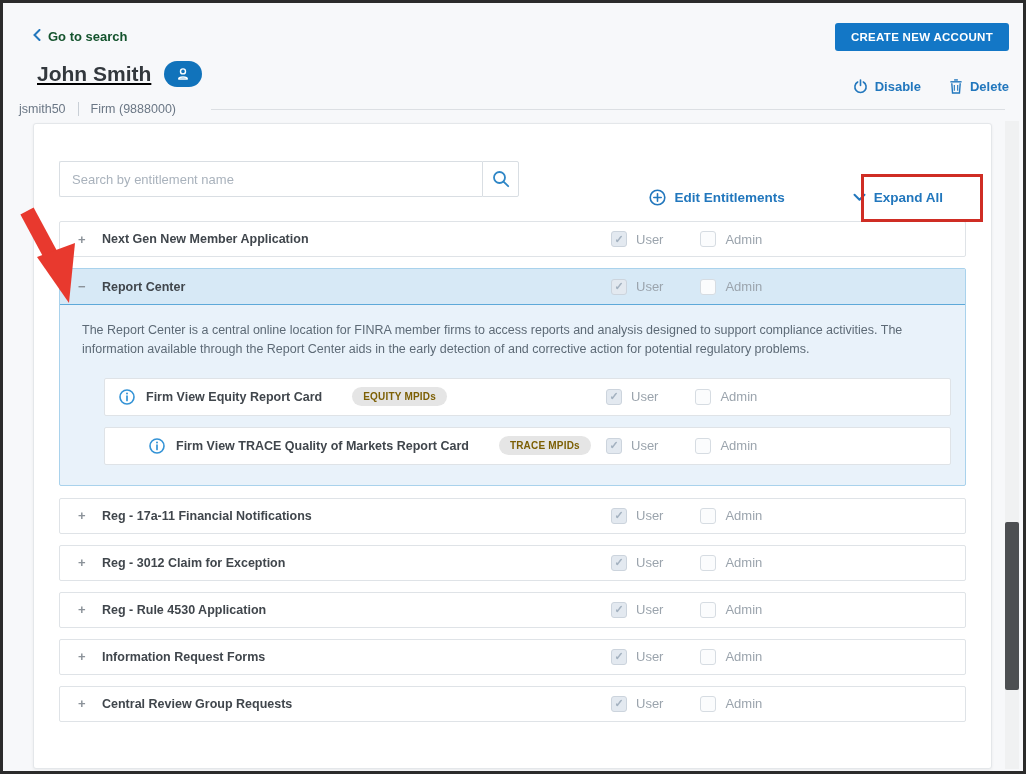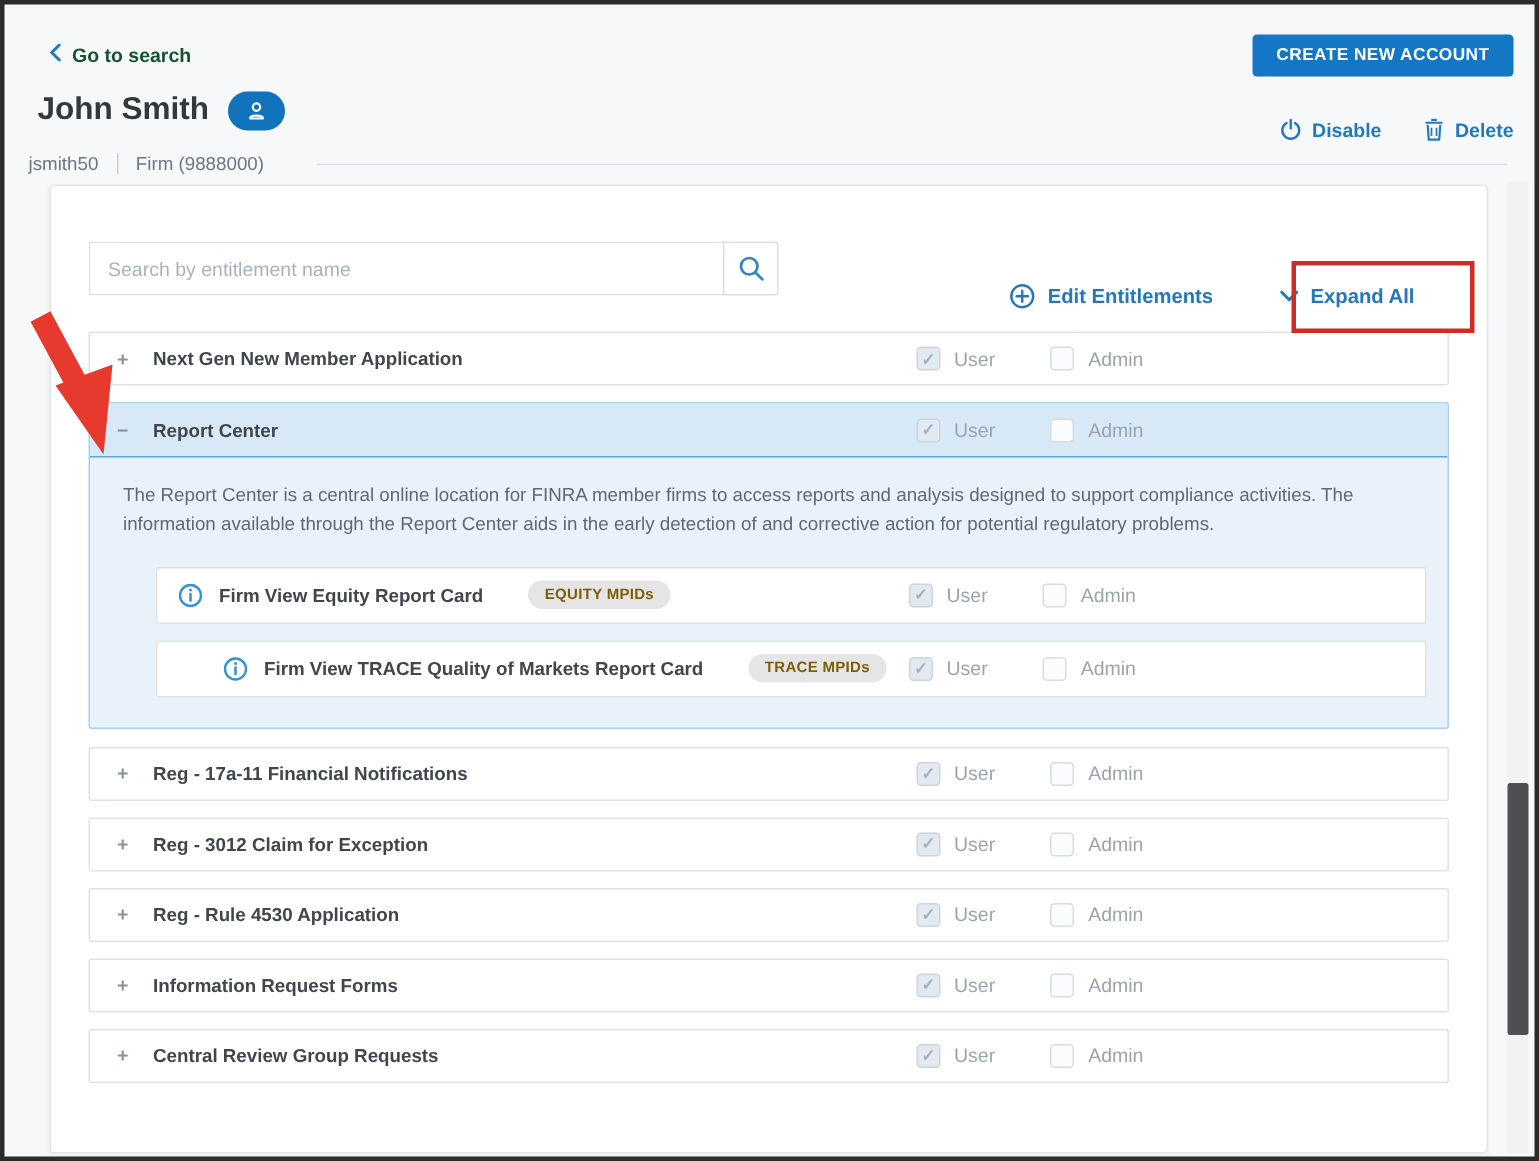--- a/index.html
+++ b/index.html
@@ -16,21 +16,21 @@
     position:absolute; top:26px; left:30px;
     color:#14532d; font-size:13px; font-weight:700;
     display:flex; align-items:flex-start; gap:7px; cursor:pointer;
   }
   .create-btn {
     position:absolute; top:20px; right:14px;
     background:#1377c6; color:#fff; border:none; border-radius:3px;
     font-family:inherit; font-size:11.5px; font-weight:700; letter-spacing:.3px;
     padding:8px 16px; cursor:pointer;
   }
-  .user-row { position:absolute; top:58px; left:22px; display:flex; align-items:flex-start; gap:13px; }
+  .user-row { position:absolute; top:58px; left:34px; display:flex; align-items:center; gap:13px;text-decoration:underline; }
   .user-name { font-size:21px; font-weight:700; color:#33383d; }
   .user-badge {
     width:38px; height:26px; background:#1173bb; border-radius:13px;
     display:flex; align-items:center; justify-content:center;
   }
   .account-actions { position:absolute; top:76px; right:14px; display:flex; gap:28px; }
   .action-link { display:flex; align-items:center; gap:7px; color:#2277bd; font-size:13px; font-weight:700; cursor:pointer; }
   .user-subline { position:absolute; top:99px; left:16px; display:flex; align-items:center; gap:12px; font-size:12.5px; color:#6b7785; }
   .subline-divider { width:1px; height:14px; background:#c9cfd6; }
   .subline-rule { position:absolute; top:106px; left:208px; right:18px; height:1px; background:#dcdfe3; }
@@ -47,21 +47,21 @@
   .search-input {
     flex:1; border:1px solid #d9dee3; border-right:none; border-radius:2px 0 0 2px;
     font-family:inherit; font-size:13px; color:#3b4248; padding:0 12px; outline:none;
   }
   .search-input::placeholder { color:#a9b2bc; }
   .search-btn {
     width:37px; border:1px solid #d9dee3; background:#fff; border-radius:0 2px 2px 0;
     display:flex; align-items:center; justify-content:center; cursor:pointer;
   }
   .toolbar-links { position:absolute; top:65px; right:48px; display:flex; gap:44px; }
-  .toolbar-link { display:flex; align-items:center; gap:8px; color:#2277bd; font-size:13.5px; font-weight:700; cursor:pointer; }
+  .toolbar-link { display:flex; align-items:center; gap:8px; color:#2277bd; font-size:13.5px; font-weight:700; cursor:pointer;margin-left:24px; }
   .red-annotation-box {
     position:absolute; top:50px; right:8px; width:122px; height:48px;
     border:3px solid #cf2d24; pointer-events:none;
   }
 
   
   .rows { margin-top:24px; }
   .row {
     display:flex; align-items:center; height:36px;
     border:1px solid #dfe3e7; border-radius:2px; background:#fff;

